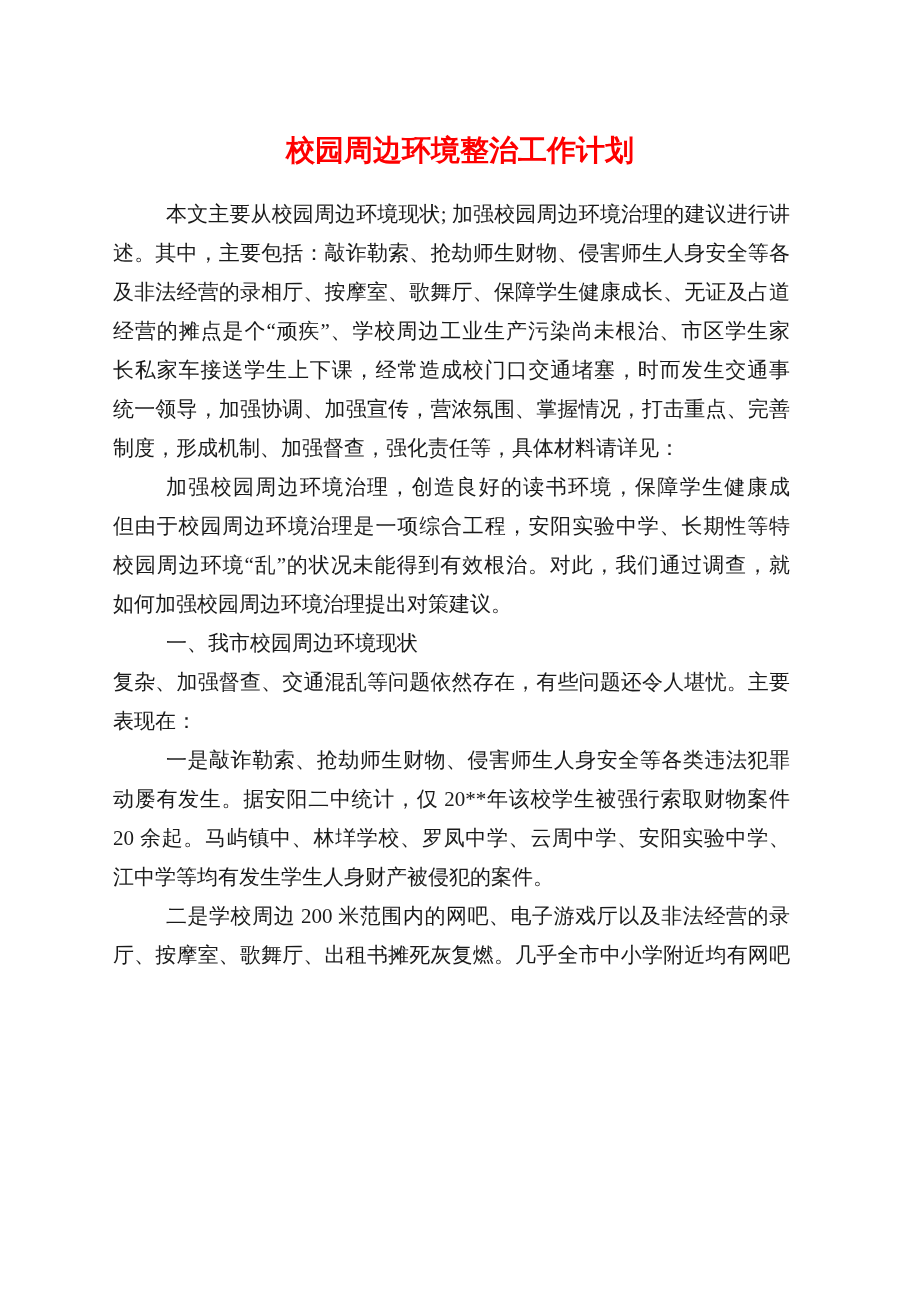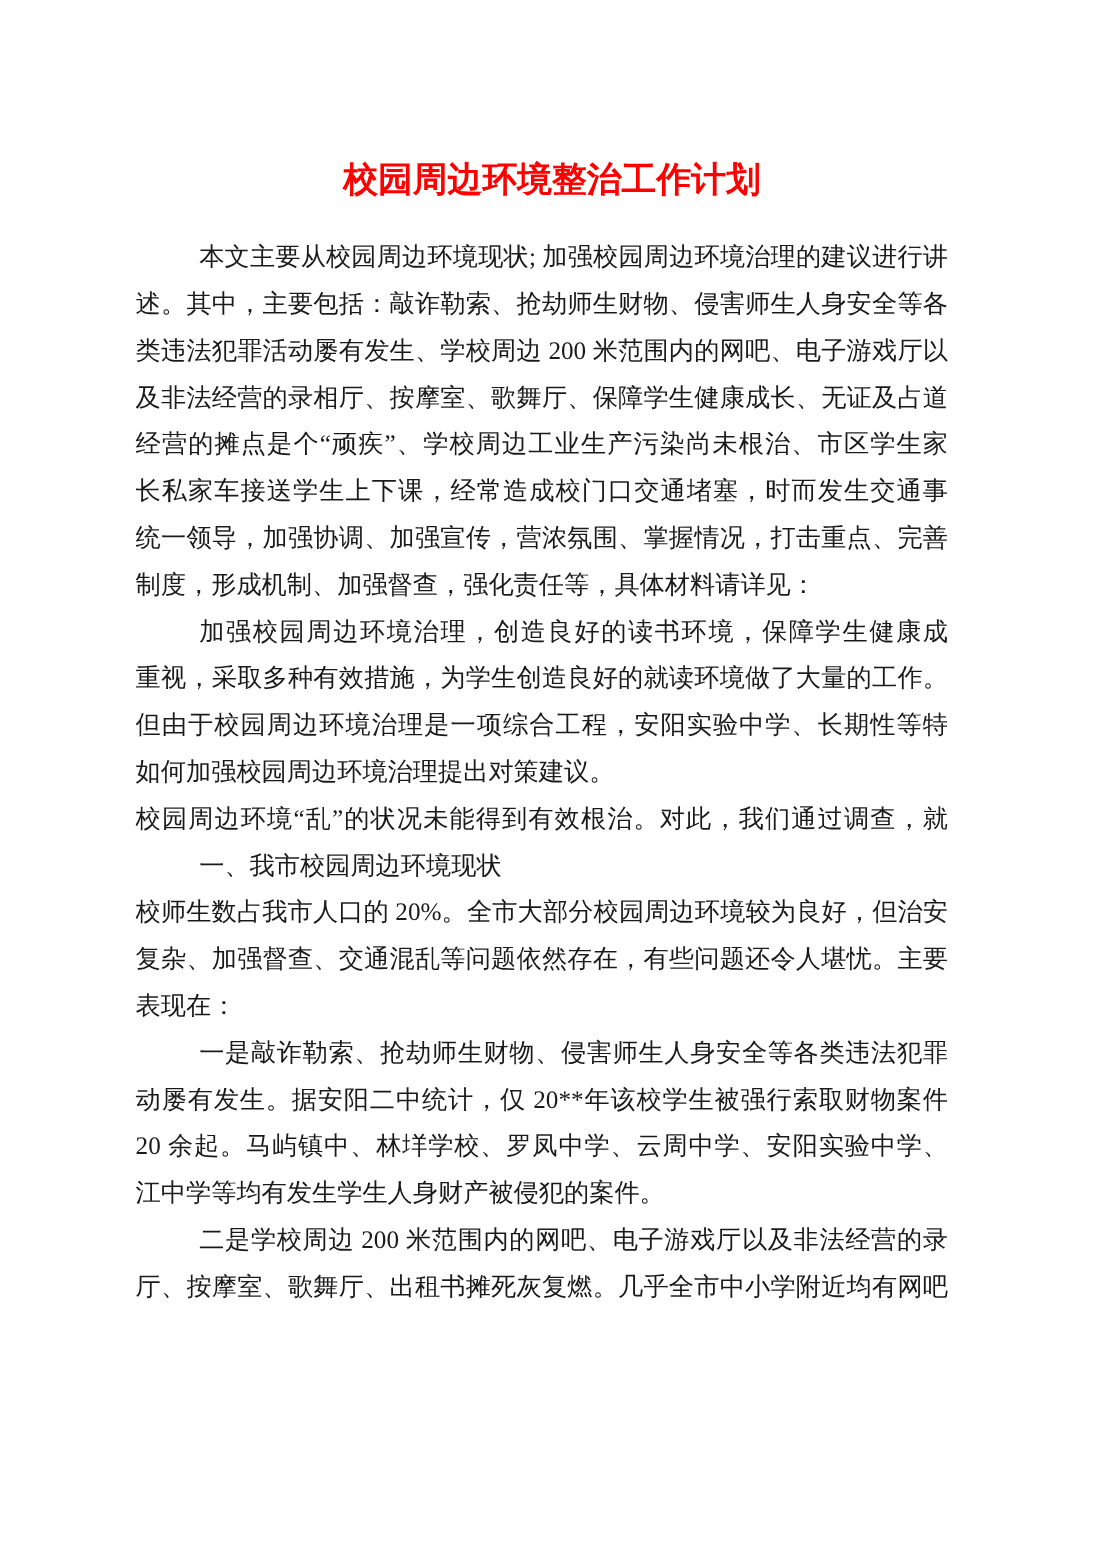--- a/index.html
+++ b/index.html
@@ -53,33 +53,30 @@
   }
 </style>
 </head>
 <body>
 
 <div class="page" style="background: rgb(255, 255, 255);">
   <h1 class="doc-title" style="color: rgb(254, 0, 0);">校园周边环境整治工作计划</h1>
   <div class="content" style="color: rgb(26, 26, 26);">
       <div class="line indent">本文主要从校园周边环境现状; 加强校园周边环境治理的建议进行讲</div>
       <div class="line">述。其中，主要包括：敲诈勒索、抢劫师生财物、侵害师生人身安全等各</div>
-      <div class="line">类违法犯罪活动屡有发生、学校周边 200 米范围内的网吧、电子游戏厅以</div>
       <div class="line">及非法经营的录相厅、按摩室、歌舞厅、保障学生健康成长、无证及占道</div>
       <div class="line">经营的摊点是个“顽疾”、学校周边工业生产污染尚未根治、市区学生家</div>
       <div class="line">长私家车接送学生上下课，经常造成校门口交通堵塞，时而发生交通事故、</div>
       <div class="line">统一领导，加强协调、加强宣传，营浓氛围、掌握情况，打击重点、完善</div>
       <div class="line last">制度，形成机制、加强督查，强化责任等，具体材料请详见：</div>
       <div class="line indent">加强校园周边环境治理，创造良好的读书环境，保障学生健康成长，</div>
-      <div class="line">重视，采取多种有效措施，为学生创造良好的就读环境做了大量的工作。</div>
       <div class="line">但由于校园周边环境治理是一项综合工程，安阳实验中学、长期性等特点，</div>
+      <div class="line">校园周边环境“乱”的状况未能得到有效根治。对此，我们通过调查，就</div>
       <div class="line last">如何加强校园周边环境治理提出对策建议。</div>
-      <div class="line">校园周边环境“乱”的状况未能得到有效根治。对此，我们通过调查，就</div>
       <div class="line indent last">一、我市校园周边环境现状</div>
-      <div class="line">校师生数占我市人口的 20%。全市大部分校园周边环境较为良好，但治安</div>
       <div class="line">复杂、加强督查、交通混乱等问题依然存在，有些问题还令人堪忧。主要</div>
       <div class="line last">表现在：</div>
       <div class="line indent">一是敲诈勒索、抢劫师生财物、侵害师生人身安全等各类违法犯罪活</div>
       <div class="line">动屡有发生。据安阳二中统计，仅 20**年该校学生被强行索取财物案件达</div>
       <div class="line">20 余起。马屿镇中、林垟学校、罗凤中学、云周中学、安阳实验中学、滨</div>
       <div class="line last">江中学等均有发生学生人身财产被侵犯的案件。</div>
       <div class="line indent">二是学校周边 200 米范围内的网吧、电子游戏厅以及非法经营的录相</div>
       <div class="line">厅、按摩室、歌舞厅、出租书摊死灰复燃。几乎全市中小学附近均有网吧</div>
     </div>
 </div>

